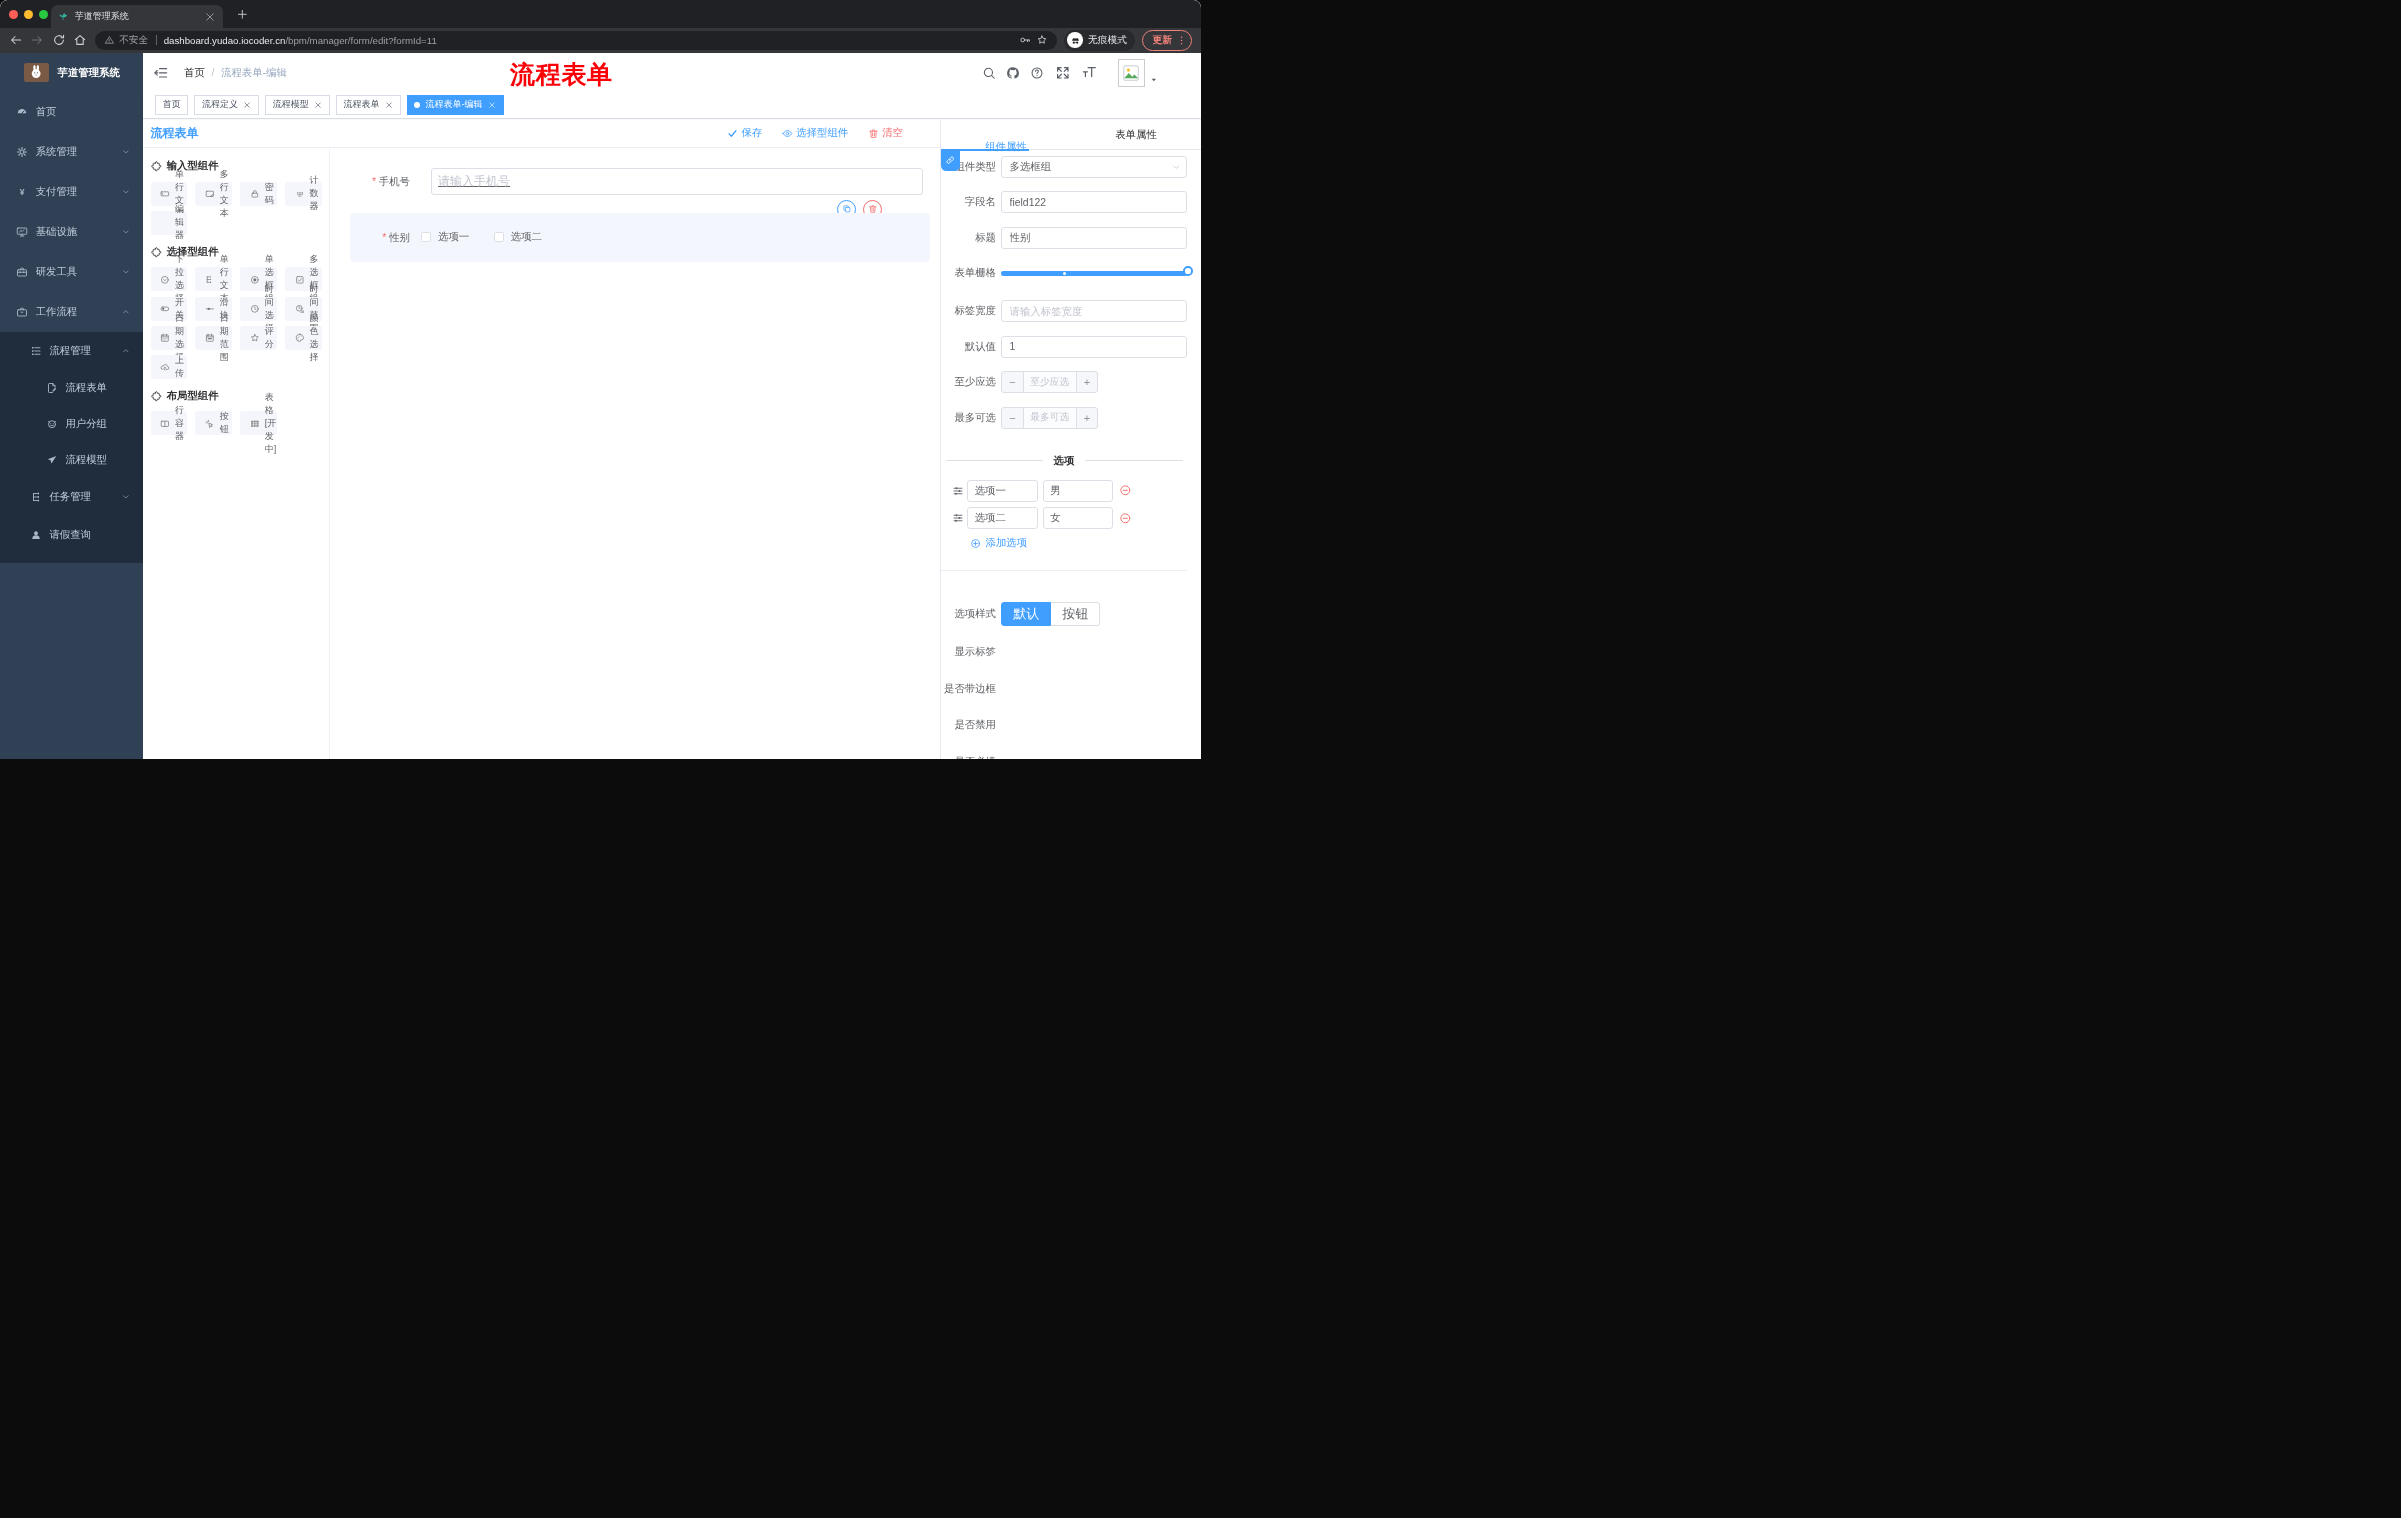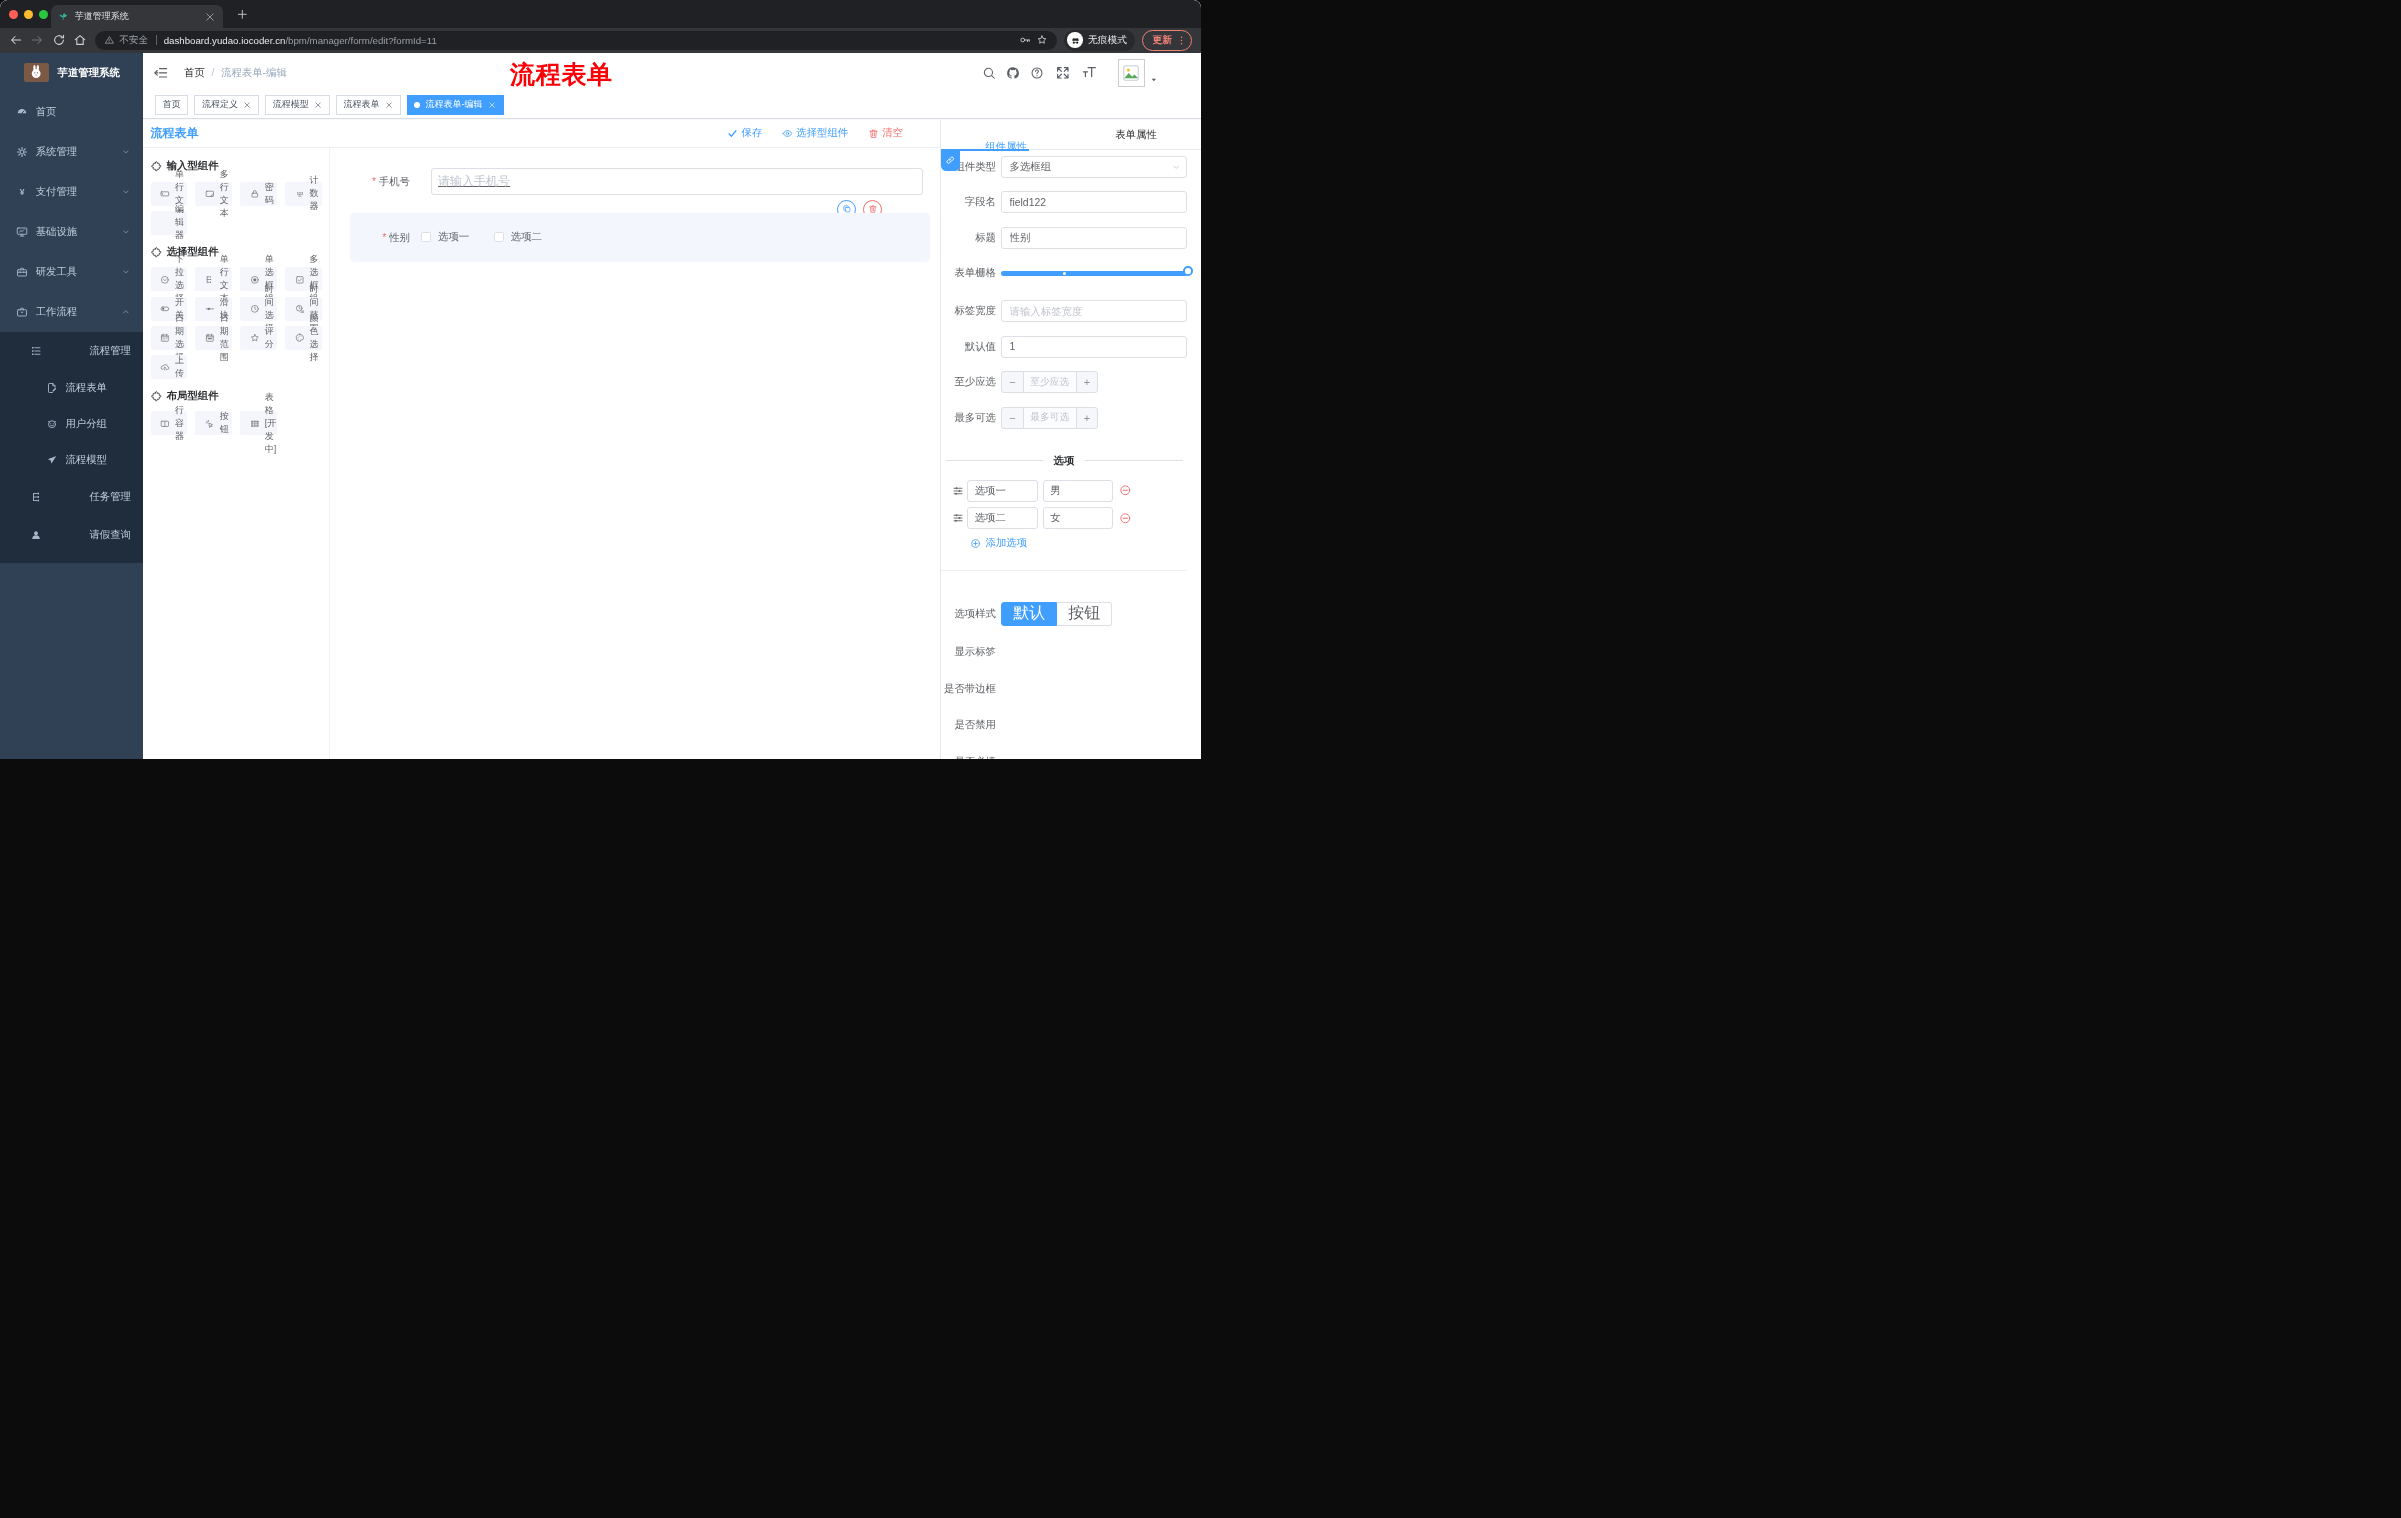--- a/index.html
+++ b/index.html
@@ -39,21 +39,21 @@
   .sidebar{position:absolute;top:0;left:0;bottom:0;width:143px;background:#304156;overflow:hidden;}
   .logo-row{height:39px;display:flex;align-items:center;padding-left:24px;gap:9px;}
   .logo-img{width:24.5px;height:19.3px;border-radius:2.2px;background:#7a5a45;overflow:hidden;display:flex;align-items:center;justify-content:center;}
   .logo-img .ic{width:16.3px;height:16.3px;}
   .logo-title{color:#fff;font-size:10.4px;font-weight:bold;white-space:nowrap;}
   .sb-item{display:flex;align-items:center;color:#bfcbd9;font-size:10.4px;cursor:pointer;position:relative;}
   .sb-item .ic{width:12px;height:12px;margin-right:7.4px;color:#aab9c9;}
   .sb-item .lbl{flex:1;white-space:nowrap;}
   .sb-item .chev{width:9.7px;height:9.7px;margin-right:12px;color:#8fa3b7;}
   .sb-d0{height:40px;padding-left:16.3px;}
-  .sb-d1{height:38px;padding-left:30px;gap:40px;}
+  .sb-d1{height:38px;padding-left:30px;}
   .sb-d2{height:36px;padding-left:46px;}
   .sb-sub{background:#1f2d3d;padding-bottom:9px;}
 
   
   .main{position:absolute;top:0;left:143px;right:0;bottom:0;}
   .app-header{position:absolute;top:0;left:0;right:0;height:39px;background:#fff;}
   .hamburger{position:absolute;left:10.4px;top:12px;width:15.6px;height:15.6px;color:#5a5e66;cursor:pointer;}
   .breadcrumb{position:absolute;left:41px;top:0;height:39px;display:flex;align-items:center;font-size:10.4px;gap:6.7px;}
   .bc-home{color:#303133;}
   .bc-sep{color:#c0c4cc;}
@@ -153,21 +153,21 @@
   .opt-row{display:flex;align-items:center;margin-bottom:5.2px;padding-left:11px;}
   .opt-row .drag{width:12px;height:12px;color:#606266;margin-right:3px;cursor:grab;}
   .opt-in1{width:71px;margin-right:4.5px;}
   .opt-in2{width:70px;margin-right:6.7px;}
   .opt-row .tb{width:100%;padding:0 6.7px;}
   .opt-del{width:12.6px;height:12.6px;color:#f56c6c;cursor:pointer;}
   .add-link{display:flex;align-items:center;gap:4.5px;color:#409eff;font-size:10.4px;padding-left:29px;margin-top:7.4px;cursor:pointer;}
   .add-link .ic{width:11px;height:11px;}
   .phr{border:none;border-top:0.7px solid #ebeef5;margin:19.3px 0 31px 0;}
   .seg{display:inline-flex;height:24px;}
-  .seg-btn{display:flex;align-items:center;justify-content:center;padding:0 11px;font-size:16px;border:0.7px solid #dcdfe6;cursor:pointer;}
+  .seg-btn{display:flex;align-items:center;justify-content:center;padding:0 11px;font-size:13px;border:0.7px solid #dcdfe6;cursor:pointer;}
   .seg-btn.on{background:#409eff;border-color:#409eff;color:#fff;border-radius:3px 0 0 3px;}
   .seg-btn.off{background:#fff;color:#606266;border-left:none;border-radius:0 3px 3px 0;}
   .toggle-row{display:flex;align-items:center;margin-bottom:21.5px;height:15px;}
   .style-row{margin-top:31px;margin-bottom:19.3px;display:flex;align-items:center;}
   .tgl{width:30px;height:15px;border-radius:7.4px;position:relative;cursor:pointer;flex:none;}
   .tgl.on{background:#409eff;}
   .tgl.off{background:#dcdfe6;}
   .tgl .knob{position:absolute;top:1.5px;width:12px;height:12px;border-radius:50%;background:#fff;}
   .tgl.on .knob{right:1.5px;}
   .tgl.off .knob{left:1.5px;}

